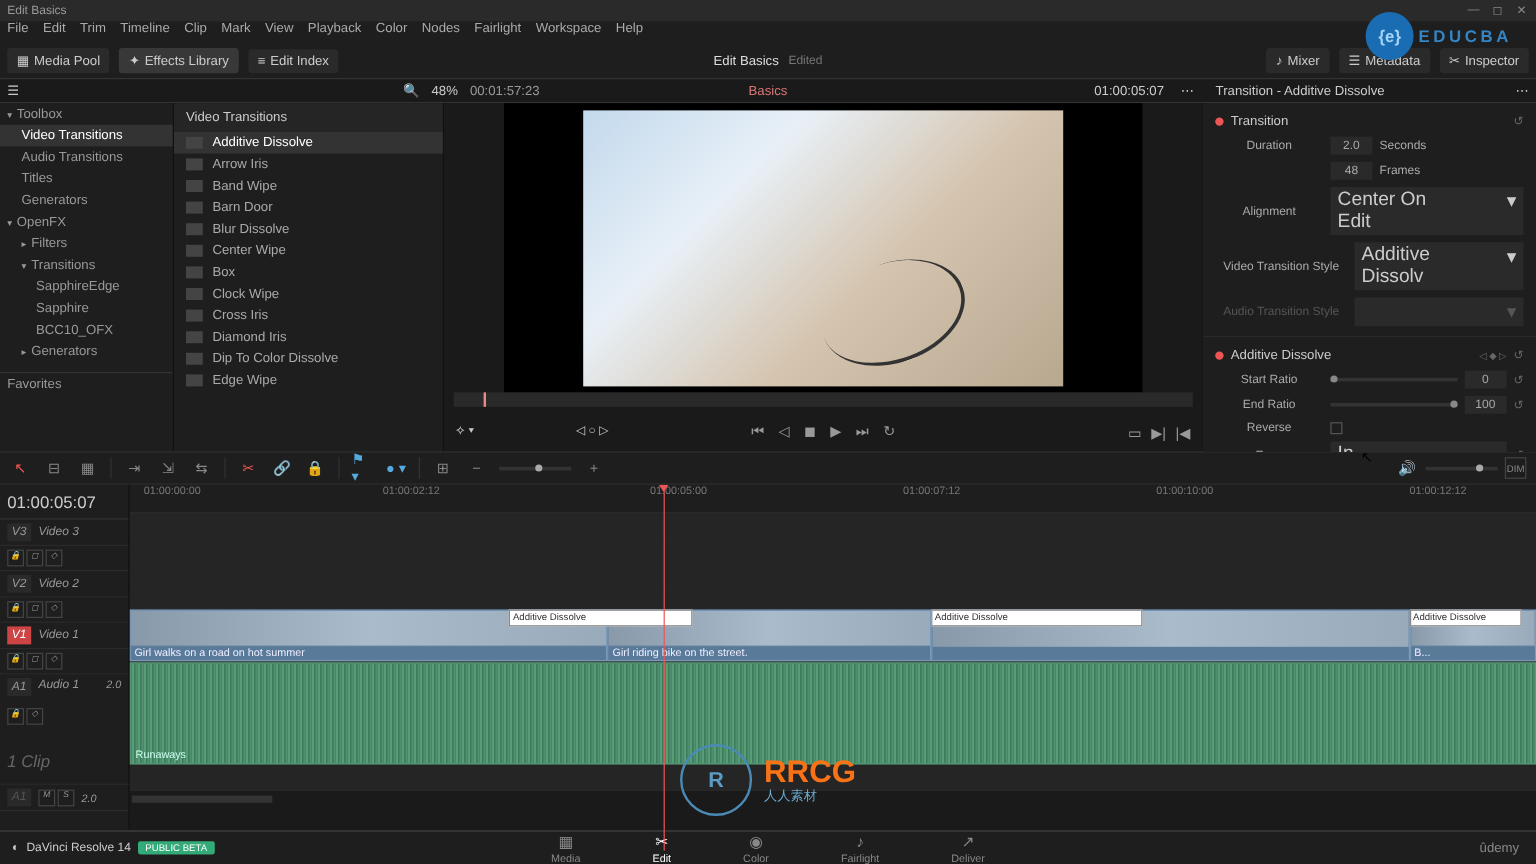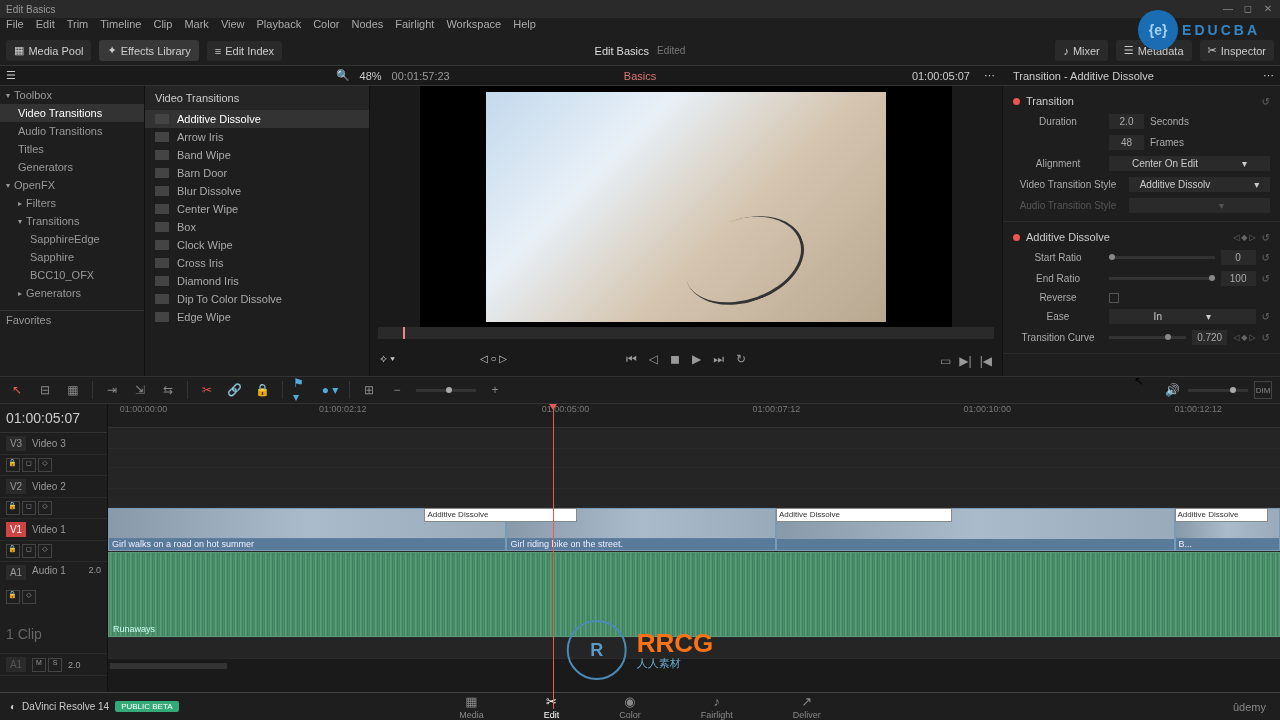--- a/index.html
+++ b/index.html
@@ -49,37 +49,37 @@
 .scrub-marker { position: absolute; left: 4%; width: 2px; height: 100%; background: #e88; }
 
 .inspector { width: 278px; background: #1e1e1e; border-left: 1px solid #111; padding: 0; overflow-y: auto; }
 .insp-section { padding: 5px 10px; border-bottom: 1px solid #2a2a2a; }
 .insp-header { display: flex; align-items: center; gap: 6px; padding: 4px 0; font-size: 11px; }
 .insp-dot { width: 7px; height: 7px; background: #e55; border-radius: 50%; }
 .insp-row { display: flex; align-items: center; padding: 3px 0; font-size: 10px; color: #aaa; gap: 6px; }
 .insp-label { flex: 0 0 90px; text-align: center; }
 .insp-val { width: 35px; text-align: center; background: #2a2a2a; padding: 2px; }
 .insp-unit { width: 50px; }
-.insp-select { background: #2a2a2a; padding: 2px 6px; flex: 1; font-size: 10px; color: #ccc; display: flex; justify-content: center; gap: 44px; }
+.insp-select { background: #2a2a2a; padding: 2px 6px; flex: 1; font-size: 16px; color: #ccc; display: flex; justify-content: space-between; gap: 44px; }
 .insp-slider { flex: 1; height: 3px; background: #333; position: relative; }
 .insp-slider-thumb { width: 6px; height: 6px; background: #888; border-radius: 50%; position: absolute; top: -2px; }
 .insp-reset { font-size: 10px; color: #666; cursor: pointer; }
 .key-nav { display: flex; gap: 2px; font-size: 8px; color: #666; }
 
 .timeline-toolbar { height: 28px; background: #1e1e1e; border-top: 1px solid #333; border-bottom: 1px solid #333; display: flex; align-items: center; padding: 0 8px; gap: 10px; }
 .tl-icon { width: 18px; height: 18px; display: flex; align-items: center; justify-content: center; cursor: pointer; color: #888; font-size: 12px; }
 .tl-divider { width: 1px; height: 18px; background: #333; }
 .tl-vol { display: flex; align-items: center; gap: 6px; margin-left: auto; }
 .vol-slider { width: 60px; height: 3px; background: #333; position: relative; }
 .vol-thumb { position: absolute; right: 20%; width: 6px; height: 6px; background: #aaa; border-radius: 50%; top: -2px; }
 
 .timeline { flex: 1; background: #1a1a1a; display: flex; height: 305px; }
 .tl-tracks-header { width: 108px; background: #1e1e1e; border-right: 1px solid #111; }
 .tc-display { padding: 6px; font-size: 14px; color: #ccc; border-bottom: 1px solid #333; }
-.track-head { display: flex; align-items: center; gap: 6px; padding: 3px 6px; font-size: 10px; color: #999; border-bottom: 1px solid #2a2a2a; }
+.track-head { display: flex; align-items: center; gap: 6px; padding: 3px 6px; font-size: 10px; color: #999; border-bottom: 1px solid #2a2a2a; font-style: italic; }
 .track-head.xtall { height: 92px; }
 .trk-lbl { width: 20px; background: #2a2a2a; padding: 2px; text-align: center; }
 .trk-lbl.active { background: #c44; color: #fff; }
 .trk-name { flex: 1; }
 .trk-btns { display: flex; gap: 2px; }
 .trk-btn { width: 14px; height: 14px; border: 1px solid #444; font-size: 7px; text-align: center; }
 
 .tl-content { flex: 1; position: relative; overflow: hidden; }
 .ruler { height: 24px; background: #1e1e1e; border-bottom: 1px solid #333; position: relative; }
 .ruler-tick { position: absolute; font-size: 9px; color: #777; }

